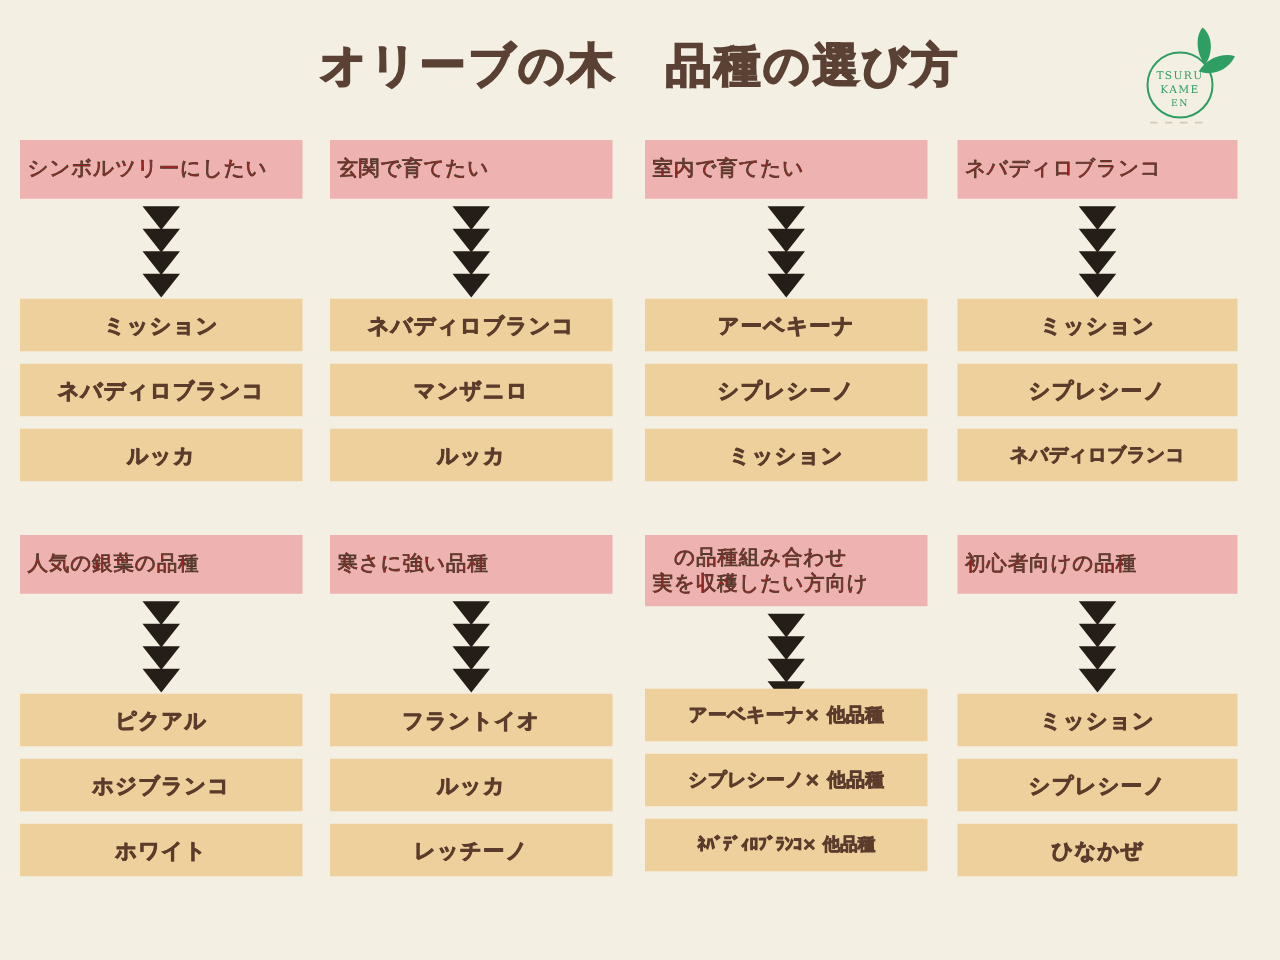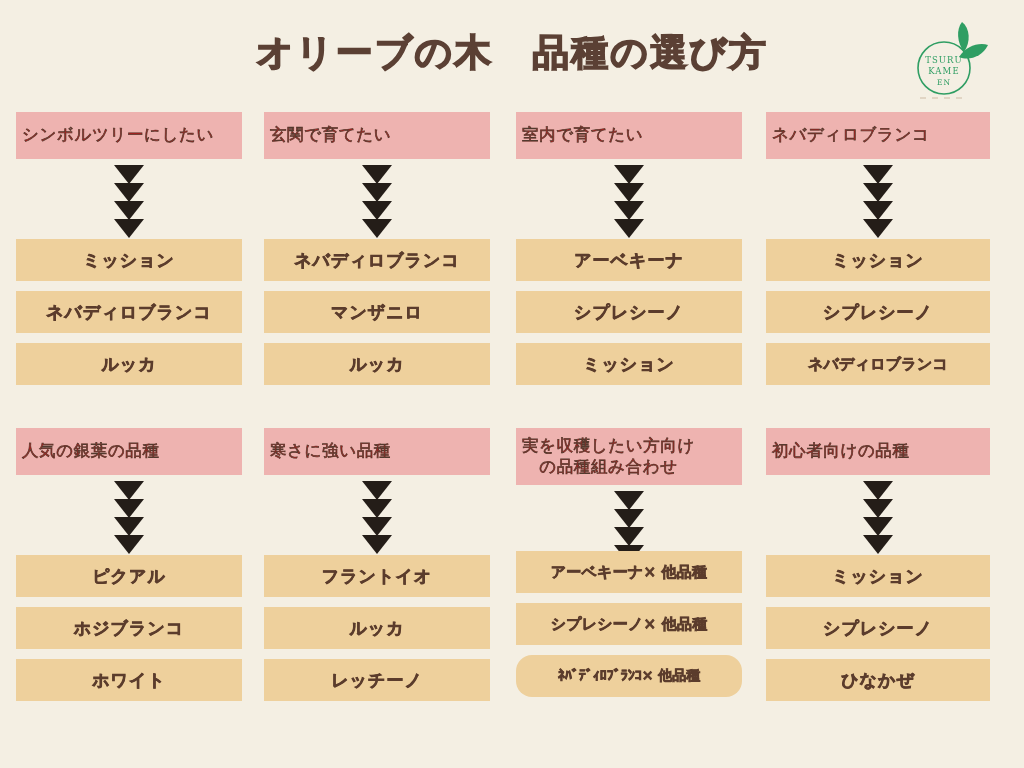--- a/index.html
+++ b/index.html
@@ -142,21 +142,20 @@
     -webkit-text-stroke: 0.7px #5b3c2c;
     white-space: nowrap;
   }
   .option.tight {
     font-size: 15px;
     letter-spacing: 0.2px;
   }
   .option.tighter {
     font-size: 14px;
     letter-spacing: 0px;
-    border-radius: 16px;
   }
 </style>
 </head>
 <body>
 
 <div class="page-header">
 
   <div class="page-title">オリーブの木　品種の選び方</div>
 
   <div class="brand-logo">
@@ -286,22 +285,22 @@
       <div class="options">
         <div class="option">フラントイオ</div>
         <div class="option">ルッカ</div>
         <div class="option">レッチーノ</div>
       </div>
     </div>
 
     <div class="card card-2">
       <div class="card-head two-line">
         <div>
+          <span class="hl">の品種組み合わせ</span>
           <span class="hl">実を収穫したい方向け</span>
-          <span class="hl">の品種組み合わせ</span>
         </div>
       </div>
       <div class="arrows short">
         <div class="chev"></div>
         <div class="chev"></div>
         <div class="chev"></div>
         <div class="chev"></div>
       </div>
       <div class="options">
         <div class="option tight">アーベキーナ× 他品種</div>

